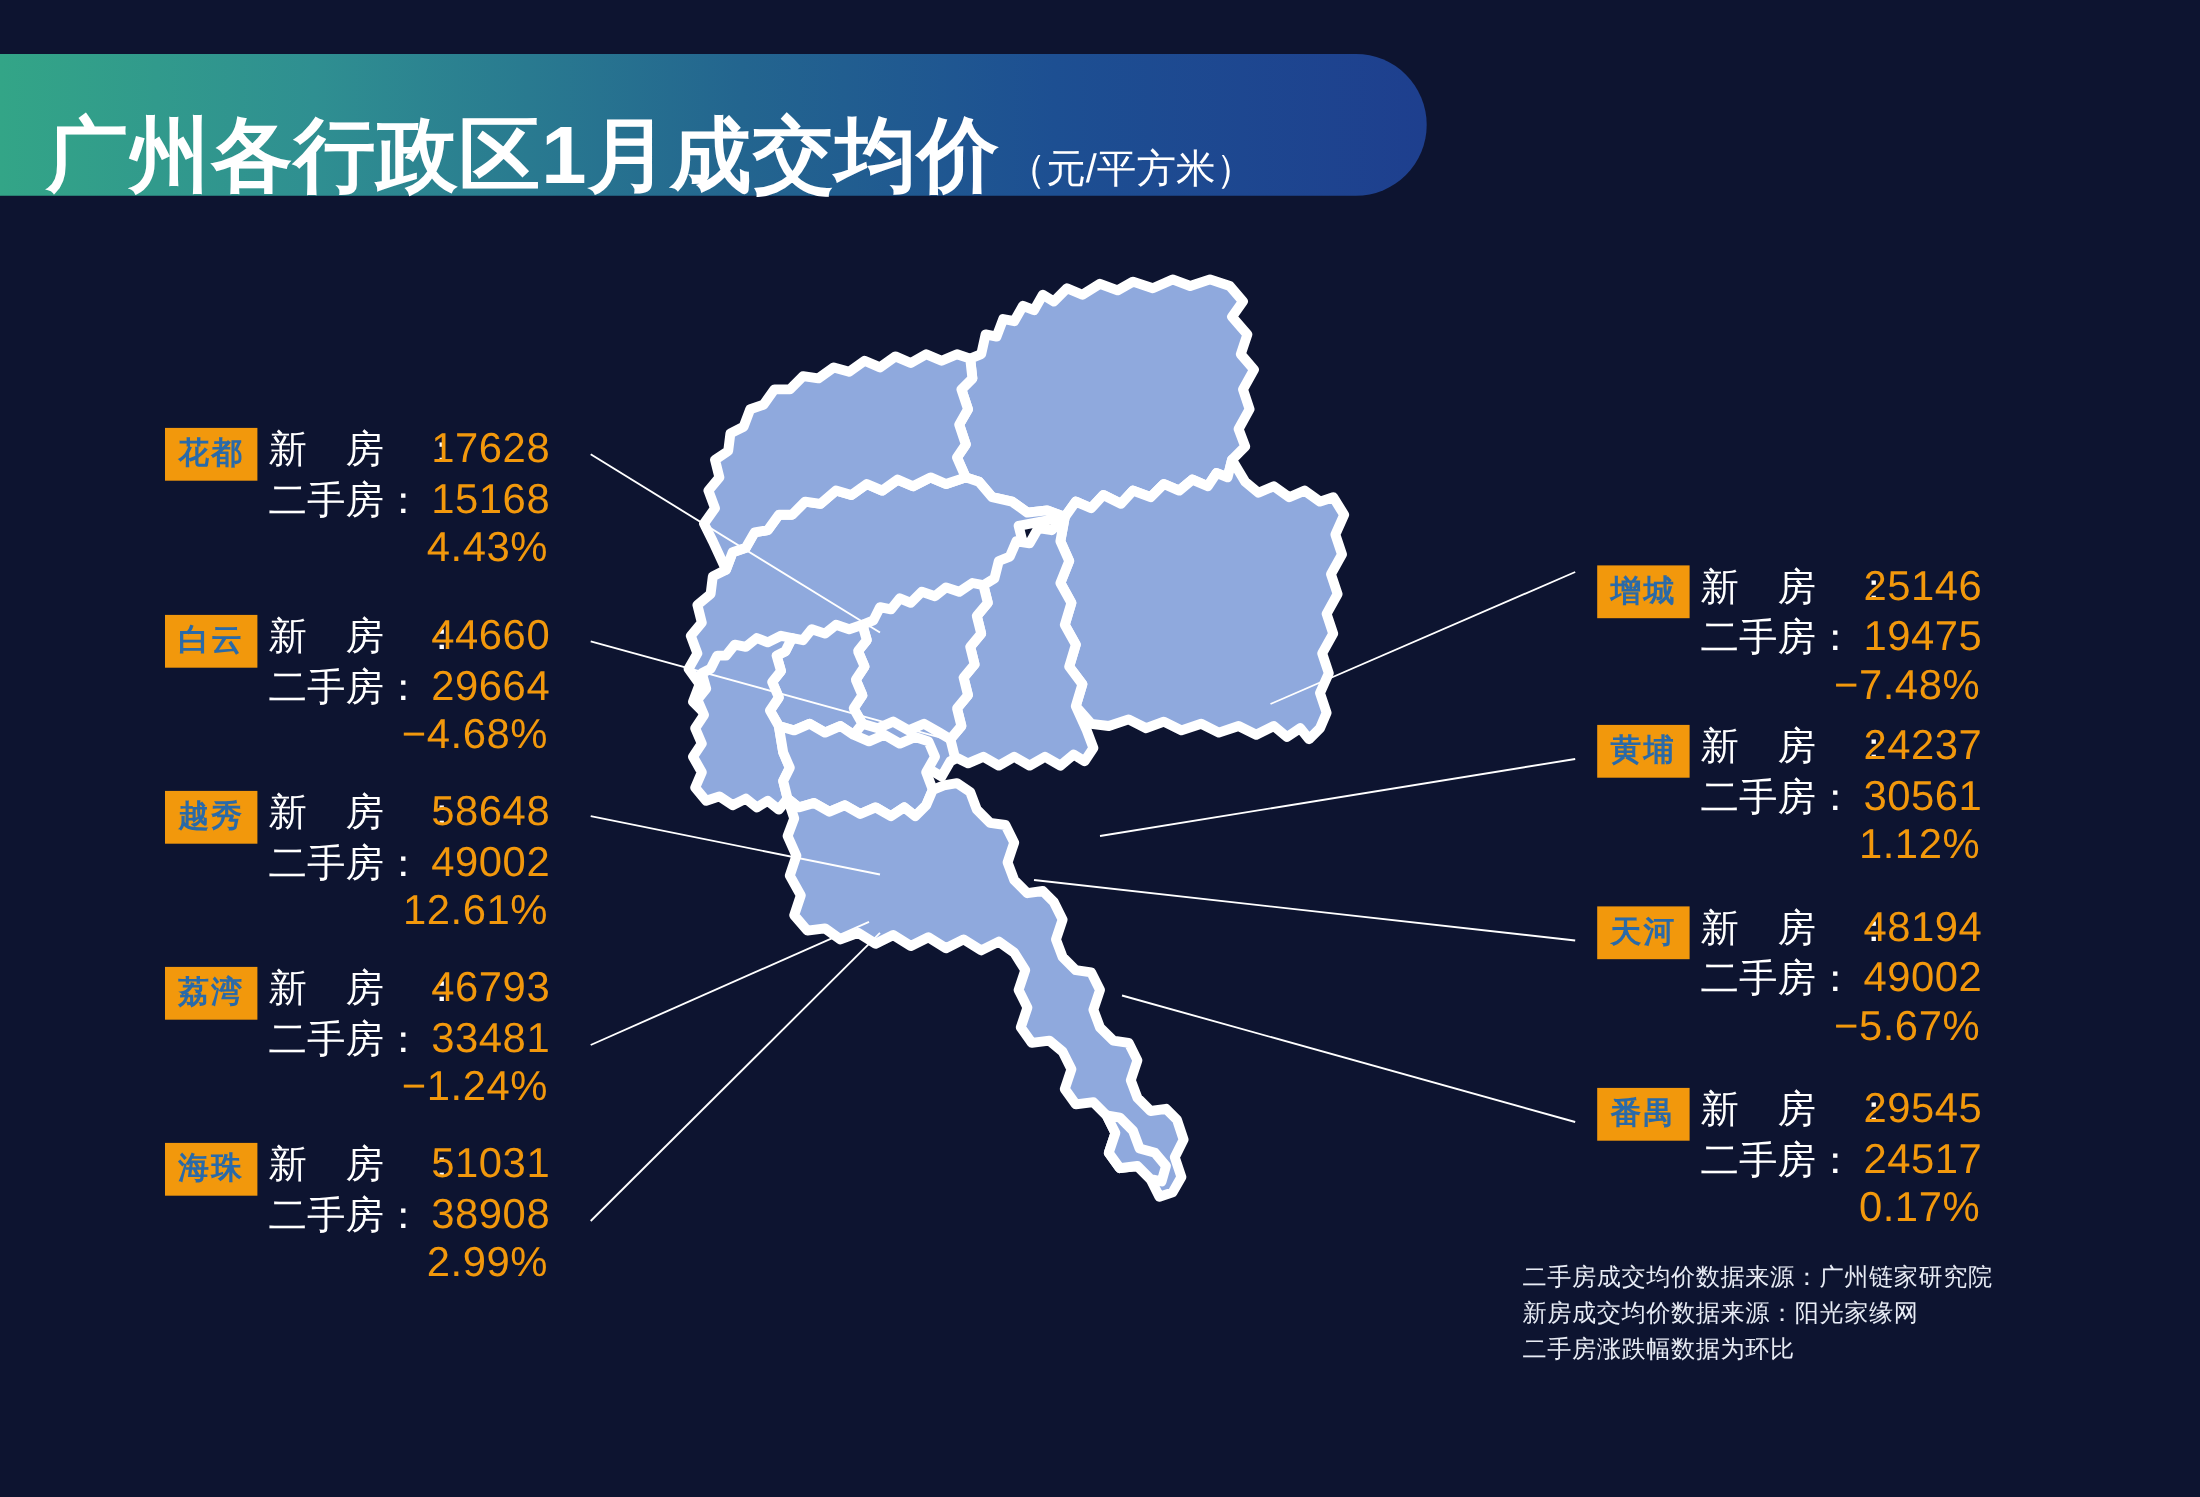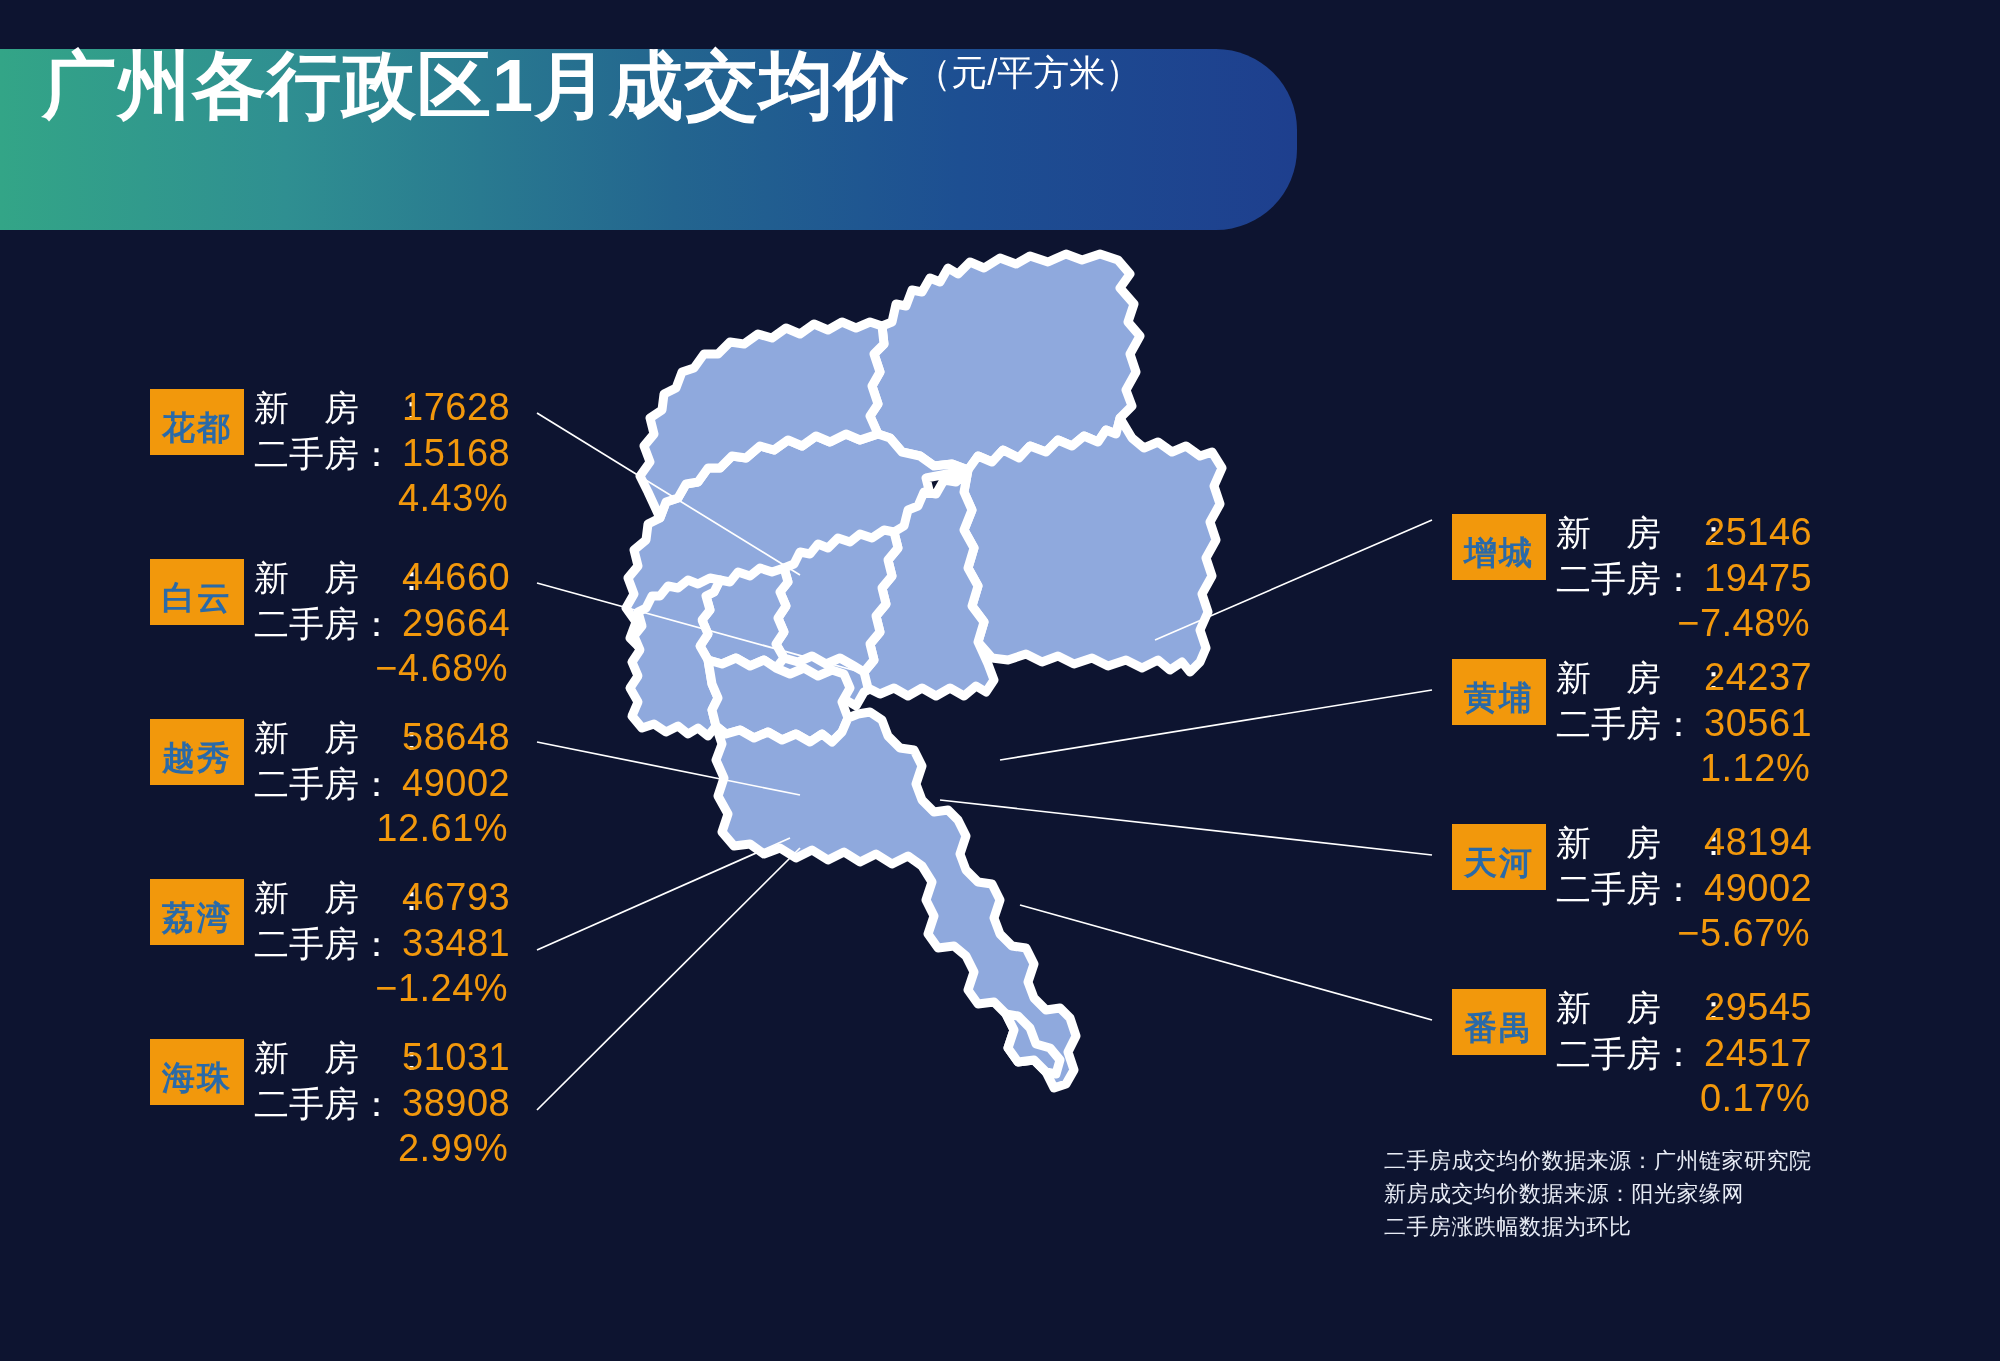--- a/index.html
+++ b/index.html
@@ -6,24 +6,24 @@
   body{
     width:2000px;height:1361px;
     background:#0d1430;
     font-family:"Liberation Sans","DejaVu Sans",sans-serif;
     overflow:hidden;
     position:relative;
   }
   
   .banner{
     position:absolute;left:0;top:49px;
-    width:1297px;height:181px;
+    width:1297px;height:129px;
     border-radius:0 81px 81px 0;
     background:linear-gradient(90deg,#33a587 0%,#2f8f91 22%,#23658f 52%,#1d4f92 74%,#1e3f8e 100%);
-    display:flex;align-items:flex-start;
+    display:flex;align-items:flex-end;
   }
   .banner-title{
     color:#ffffff;
     font-size:74px;
     font-weight:bold;
     letter-spacing:1px;
     margin-left:42px;
     line-height:1;
     white-space:nowrap;
   }
@@ -40,24 +40,24 @@
     width:900px;height:930px;
   }
   .map-wrap svg{display:block;width:900px;height:930px;}
   
   .leaders{position:absolute;left:0;top:0;width:2000px;height:1361px;pointer-events:none;}
   
   .callout{position:absolute;display:flex;align-items:flex-start;}
   .badge{
     background:#f2980c;
     color:#2a6aa8;
-    font-size:33px;
+    font-size:28px;
     font-weight:bold;
     line-height:1;
-    padding:22px 12px 11px 12px;
+    padding:9px 12px 11px 12px;
     letter-spacing:2px;
     white-space:nowrap;
     margin-top:4px;
   }
   .rows{margin-left:10px;}
   .row{
     display:flex;align-items:baseline;
     height:46px;
     white-space:nowrap;
   }

